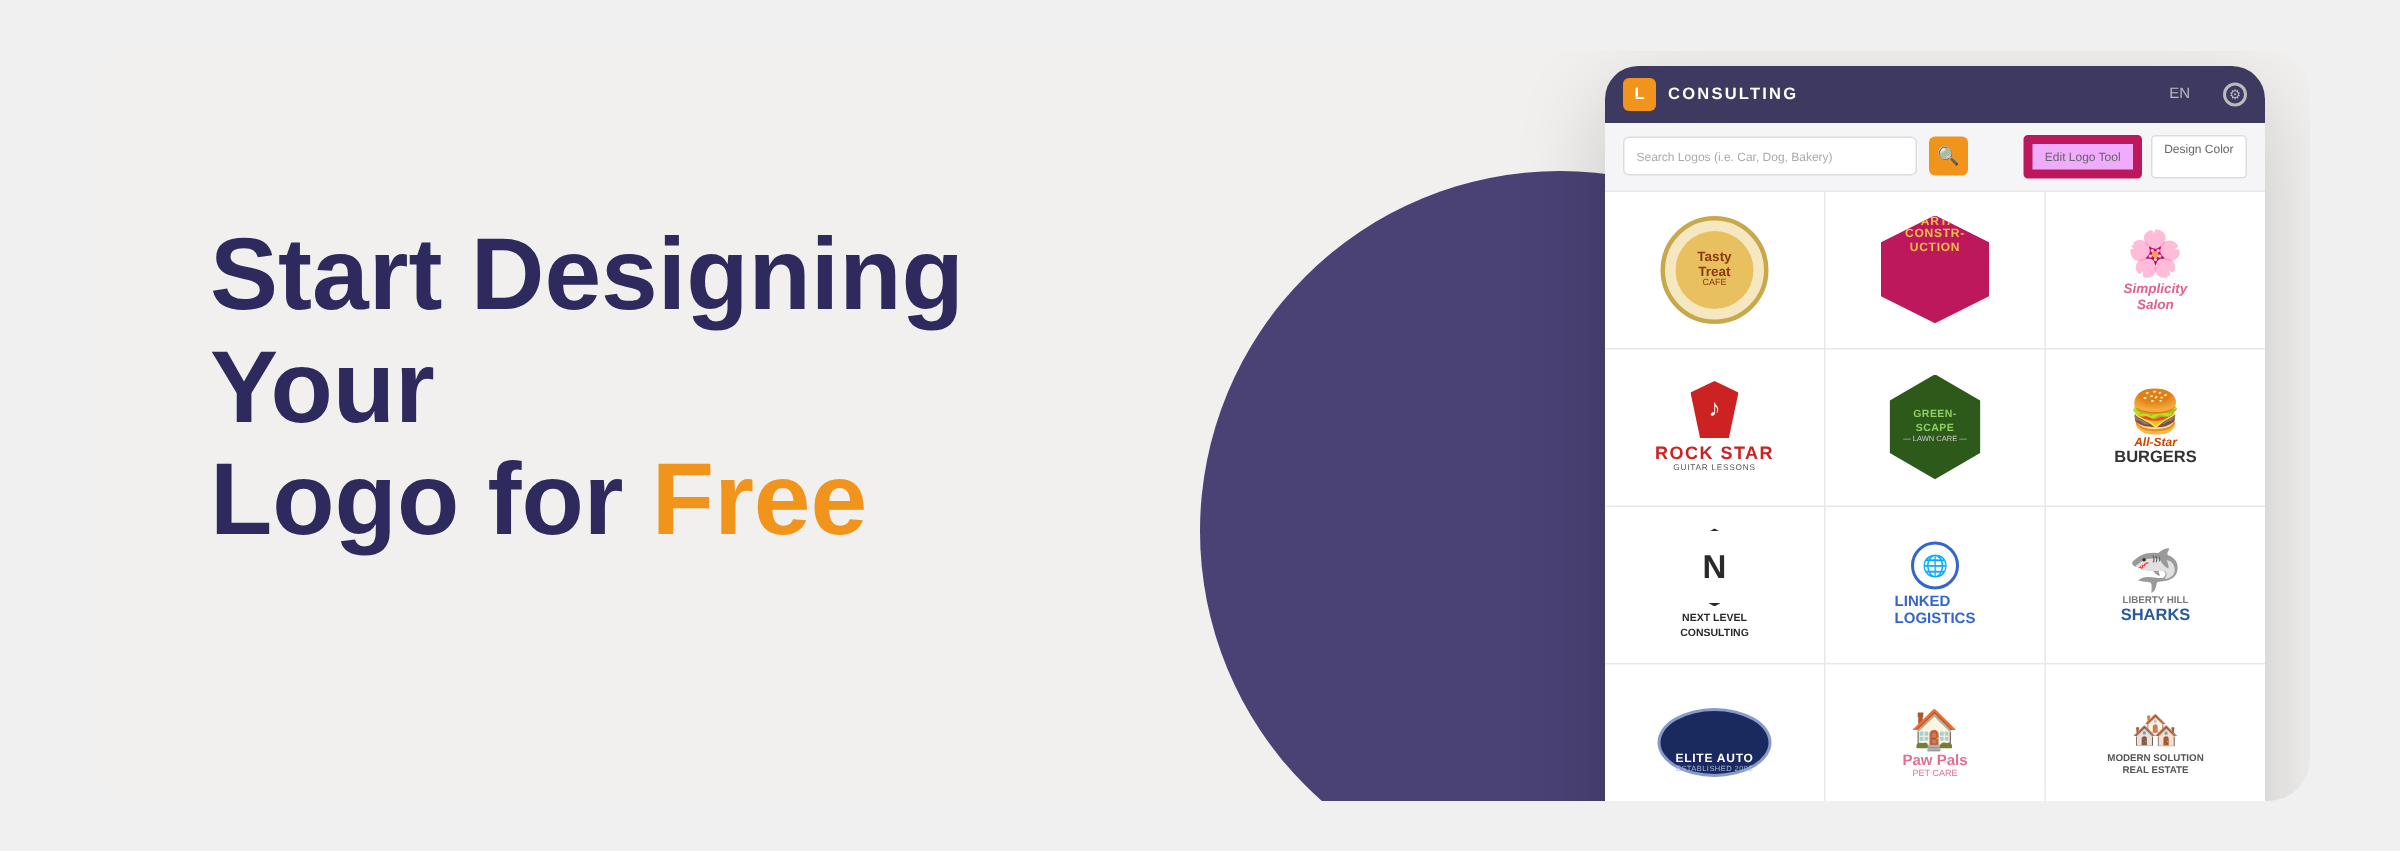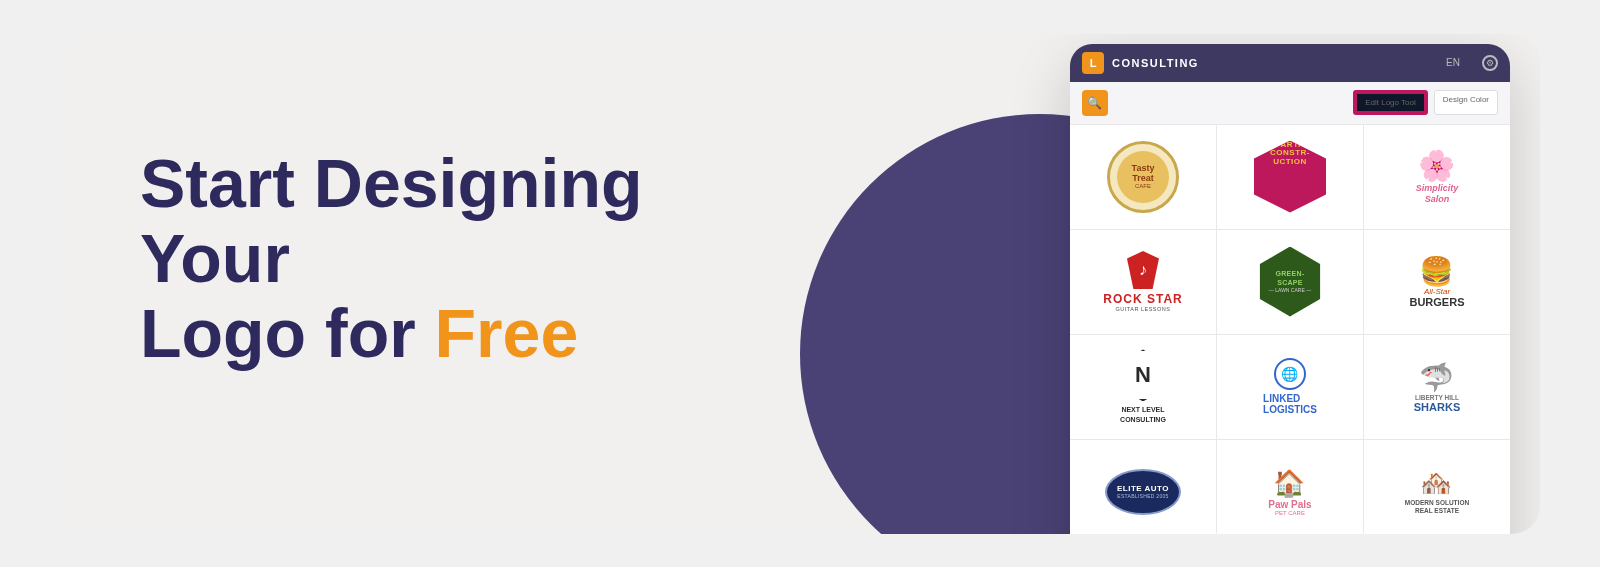--- a/index.html
+++ b/index.html
@@ -322,21 +322,21 @@
       display: flex;
       flex-direction: column;
       align-items: center;
     }
     .allstar-icon {
       font-size: 28px;
       color: #888;
     }
     .allstar-text {
       font-size: 9px;
-      font-weight: 400;
+      font-weight: 700;
       color: #333;
       font-style: italic;
       line-height: 1.1;
     }
 
     
     .linked-logo {
       display: flex;
       flex-direction: column;
       align-items: center;
@@ -351,21 +351,21 @@
 
     
     .elite-oval {
       background: #1a2a5e;
       border-radius: 50%;
       width: 76px;
       height: 46px;
       display: flex;
       flex-direction: column;
       align-items: center;
-      justify-content: center;
+      justify-content: flex-end;
       border: 2px solid #8899cc;
     }
     .elite-text {
       font-size: 8px;
       font-weight: 900;
       color: #fff;
       text-transform: uppercase;
       letter-spacing: 0.5px;
     }
     .elite-sub {
@@ -433,23 +433,26 @@
         <div class="app-logo-box">L</div>
         <span class="app-title-text">CONSULTING</span>
       </div>
       <div class="app-titlebar-right">
         <span class="lang-selector">EN</span>
         <div class="gear-icon">⚙</div>
       </div>
     </div>
 
     <div class="app-search-bar">
+      <div class="search-input-mock">
+        <span style="font-size:8px;color:#aaa;">Search Logos (i.e. Car, Dog, Bakery)</span>
+      </div>
       <div class="search-btn-mock">🔍</div>
       <div style="flex:1;display:flex;gap:6px;justify-content:flex-end;">
-        <div style="font-size:8px;color:#666;padding:4px 8px;border:4px solid #be185d;border-radius:3px;background:#0f172a;">Edit Logo Tool</div>
+        <div style="font-size:8px;color:#666;padding:4px 8px;border:6px solid #be185d;border-radius:3px;background:#f0abfc;">Edit Logo Tool</div>
         <div style="font-size:8px;color:#666;padding:4px 8px;border:1px solid #ddd;border-radius:3px;background:#fff;">Design Color</div>
       </div>
     </div>
 
     <div class="app-content">
       <div class="app-grid-wrapper">
         <div class="logo-grid">
 
           <div class="logo-cell">
             <div class="tasty-treat">

